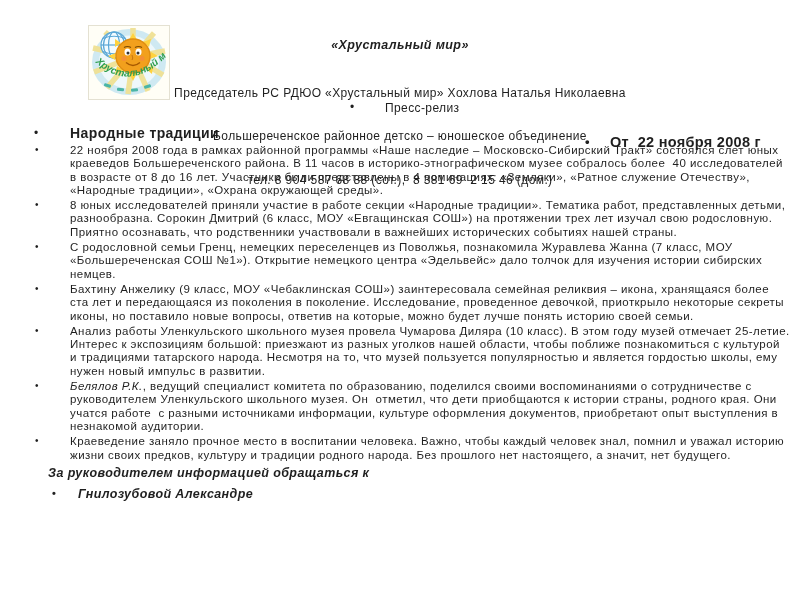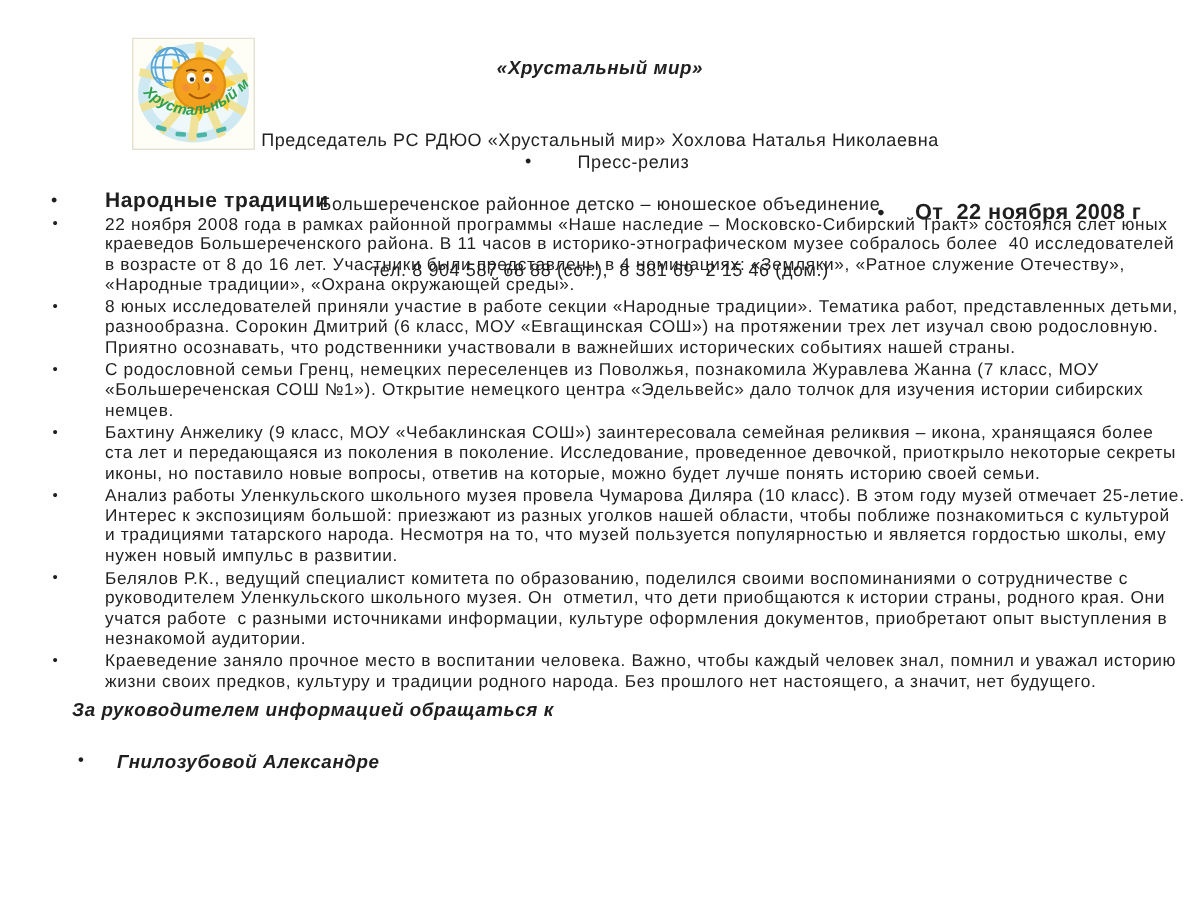--- a/index.html
+++ b/index.html
@@ -75,30 +75,30 @@
   }
   .para-item{
     position:relative;padding-left:37px;
     font-size:11.5px;line-height:13.3px;letter-spacing:0.45px;
     margin-bottom:2px;
     white-space:pre-wrap;
   }
   .para-item::before{
     content:"\2022";position:absolute;left:2px;top:-1px;font-size:10px;
   }
-  .para-lead{}
+  .para-lead{font-style:italic;}
 
   
   .contact-intro{
     margin:4px 0 0 15px;
     font-size:12.5px;line-height:15px;font-weight:bold;font-style:italic;
     letter-spacing:0.4px;
   }
   .contact-item{
-    position:relative;padding-left:45px;margin-top:20px;
+    position:relative;padding-left:45px;margin-top:6px;
     font-size:12.5px;line-height:15px;font-weight:bold;font-style:italic;
     letter-spacing:0.4px;white-space:pre-wrap;
   }
   .contact-item::before{
     content:"\2022";position:absolute;left:19px;top:-1px;font-size:11px;font-style:normal;
   }
 </style>
 </head>
 <body>
 

